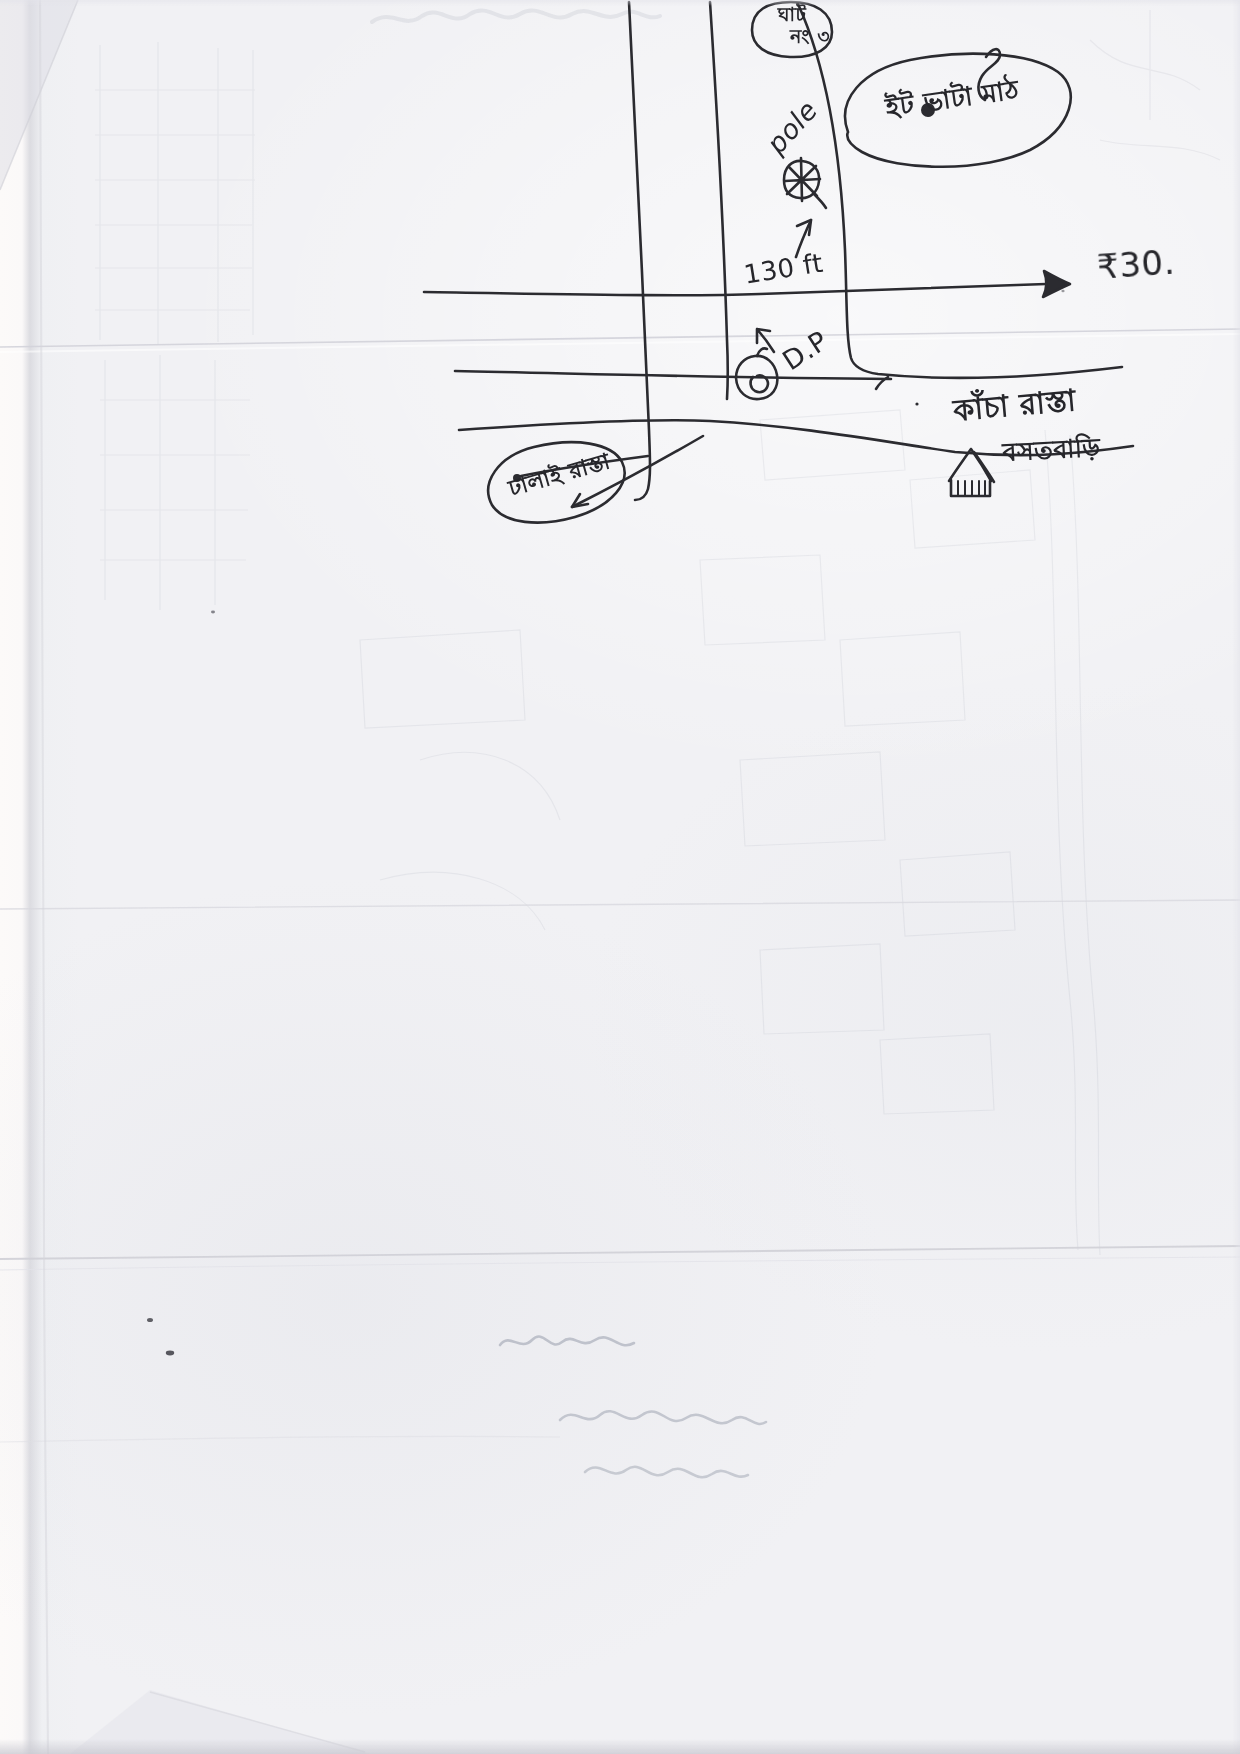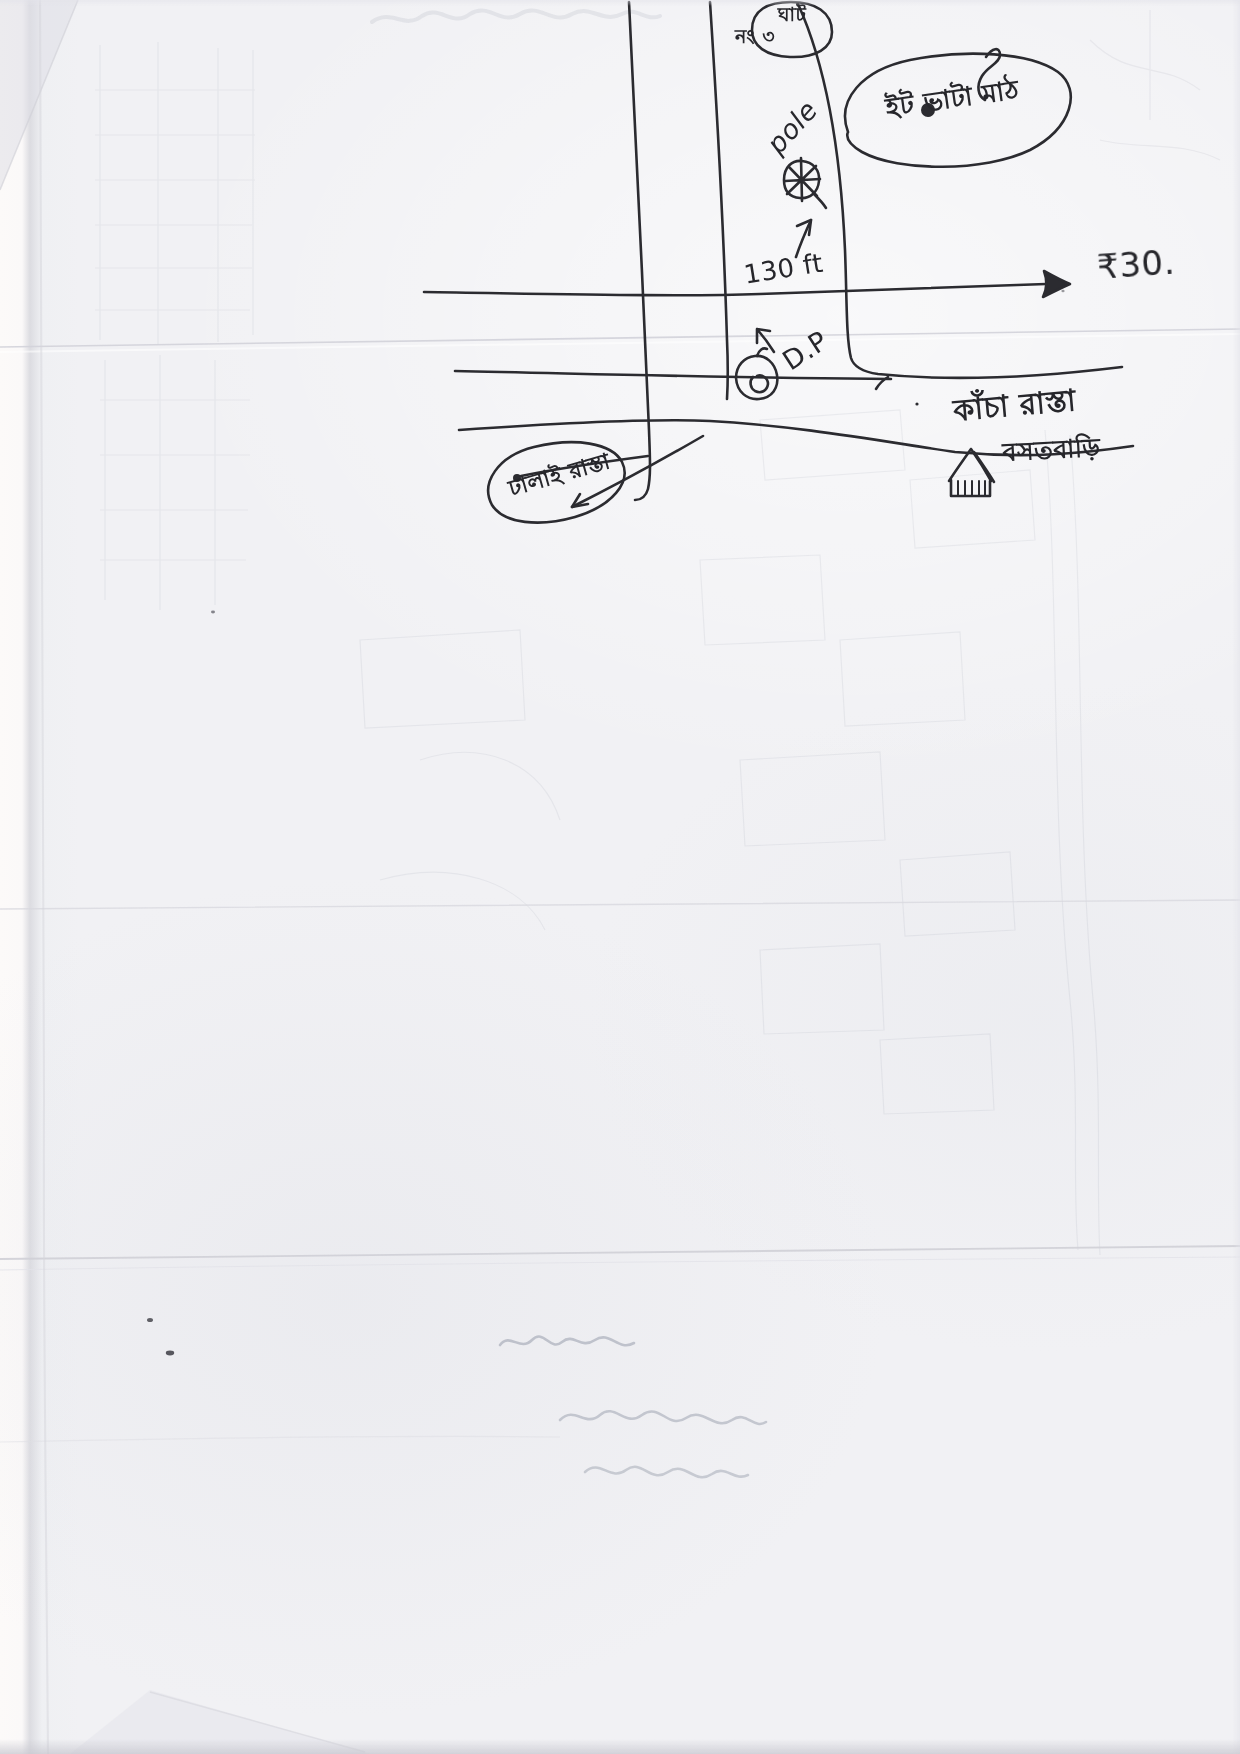--- a/index.html
+++ b/index.html
@@ -132,21 +132,21 @@
 
     <g stroke="none" fill="#3c3c44">
       <ellipse cx="150" cy="1320" rx="3" ry="2" opacity=".8"></ellipse>
       <ellipse cx="170" cy="1353" rx="4.2" ry="2.4" opacity=".85"></ellipse>
       <ellipse cx="213" cy="612" rx="2" ry="1.4" opacity=".6"></ellipse>
       <ellipse cx="1063" cy="291" rx="1.6" ry="1.2" opacity=".5"></ellipse>
     </g>
   </svg>
 
   <div class="lbl ben" style="left:766px;top:5px;width:52px;text-align:center;font-size:19px;">ঘাট</div>
-  <div class="lbl ben" style="left:726px;top:27px;width:58px;text-align:center;font-size:19px;">নং ৩</div>
+  <div class="lbl ben" style="left:781px;top:27px;width:58px;text-align:center;font-size:19px;">নং ৩</div>
 
   <div class="lbl" style="left:762px;top:140px;font-size:27px;font-style:italic;transform:rotate(-48deg);">pole</div>
 
   <div class="lbl" style="left:742px;top:262px;font-size:26px;transform:rotate(-9deg);">130 ft</div>
 
   <div class="lbl" style="left:1096px;top:250px;font-size:34px;transform:rotate(-4deg);">₹30.</div>
 
   <div class="lbl" style="left:778px;top:352px;font-size:27px;transform:rotate(-33deg);">D.P</div>
 
   <div class="lbl ben" style="left:952px;top:395px;font-size:30px;transform:rotate(-5deg);">কাঁচা রাস্তা</div>

